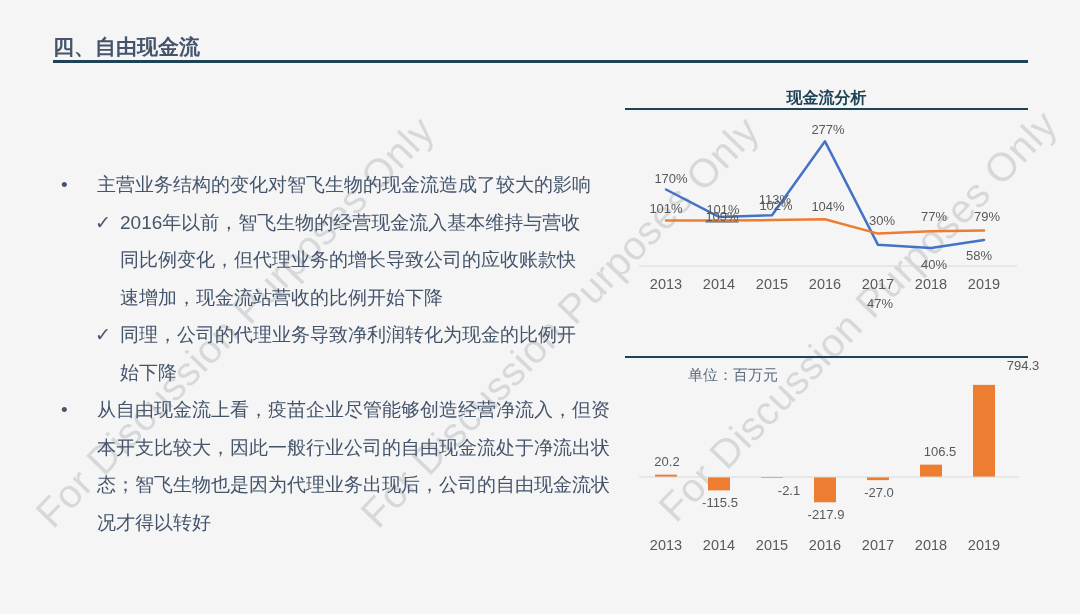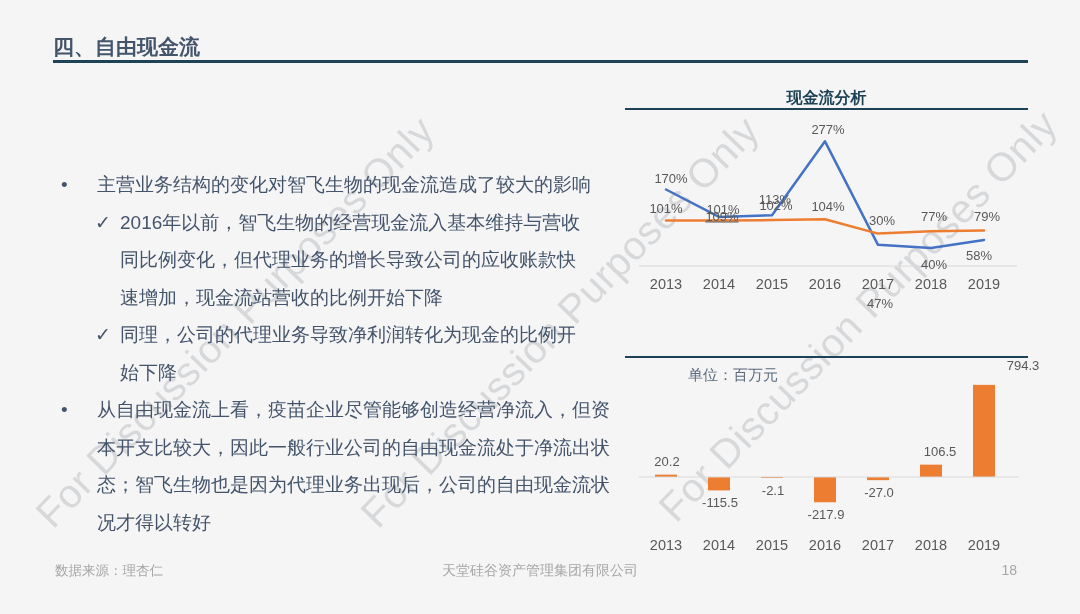--- a/index.html
+++ b/index.html
@@ -128,33 +128,28 @@
         <rect x="83" y="147" width="22" height="13.398000000000001" fill="#ed7d31"></rect>
         <rect x="136" y="147" width="22" height="1" fill="#ed7d31"></rect>
         <rect x="189" y="147" width="22" height="25.276400000000002" fill="#ed7d31"></rect>
         <rect x="242" y="147" width="22" height="3.132" fill="#ed7d31"></rect>
         <rect x="295" y="134.646" width="22" height="12.354000000000001" fill="#ed7d31"></rect>
         <rect x="348" y="54.8612" width="22" height="92.1388" fill="#ed7d31"></rect>
         <line x1="14" y1="147" x2="394" y2="147" stroke="var(--axis)" stroke-width="1"></line>
       </svg>
       <div class="pt-label" style="left: 42px; top: 130.657px;">20.2</div>
       <div class="pt-label" style="left: 95px; top: 172.398px;">-115.5</div>
-      <div class="pt-label" style="left: 148px; top: 160px;">-2.1</div>
+      <div class="pt-label" style="left: 164px; top: 160px;">-2.1</div>
       <div class="pt-label" style="left: 201px; top: 184.276px;">-217.9</div>
       <div class="pt-label" style="left: 254px; top: 162.132px;">-27.0</div>
       <div class="pt-label" style="left: 315px; top: 120.646px;">106.5</div>
       <div class="pt-label" style="left: 360px; top: 35px; margin-left: 38px;">794.3</div>
       <div class="cat-label" style="left: 41px; top: 215px;">2013</div>
       <div class="cat-label" style="left: 94px; top: 215px;">2014</div>
       <div class="cat-label" style="left: 147px; top: 215px;">2015</div>
       <div class="cat-label" style="left: 200px; top: 215px;">2016</div>
       <div class="cat-label" style="left: 253px; top: 215px;">2017</div>
       <div class="cat-label" style="left: 306px; top: 215px;">2018</div>
       <div class="cat-label" style="left: 359px; top: 215px;">2019</div>
     </div>
 
-  <div class="footer">
-    <span class="src">数据来源：理杏仁</span>
-    <span class="company">天堂硅谷资产管理集团有限公司</span>
-    <span class="pageno">18</span>
-  </div>
 
 </div>
 
 </body></html>

